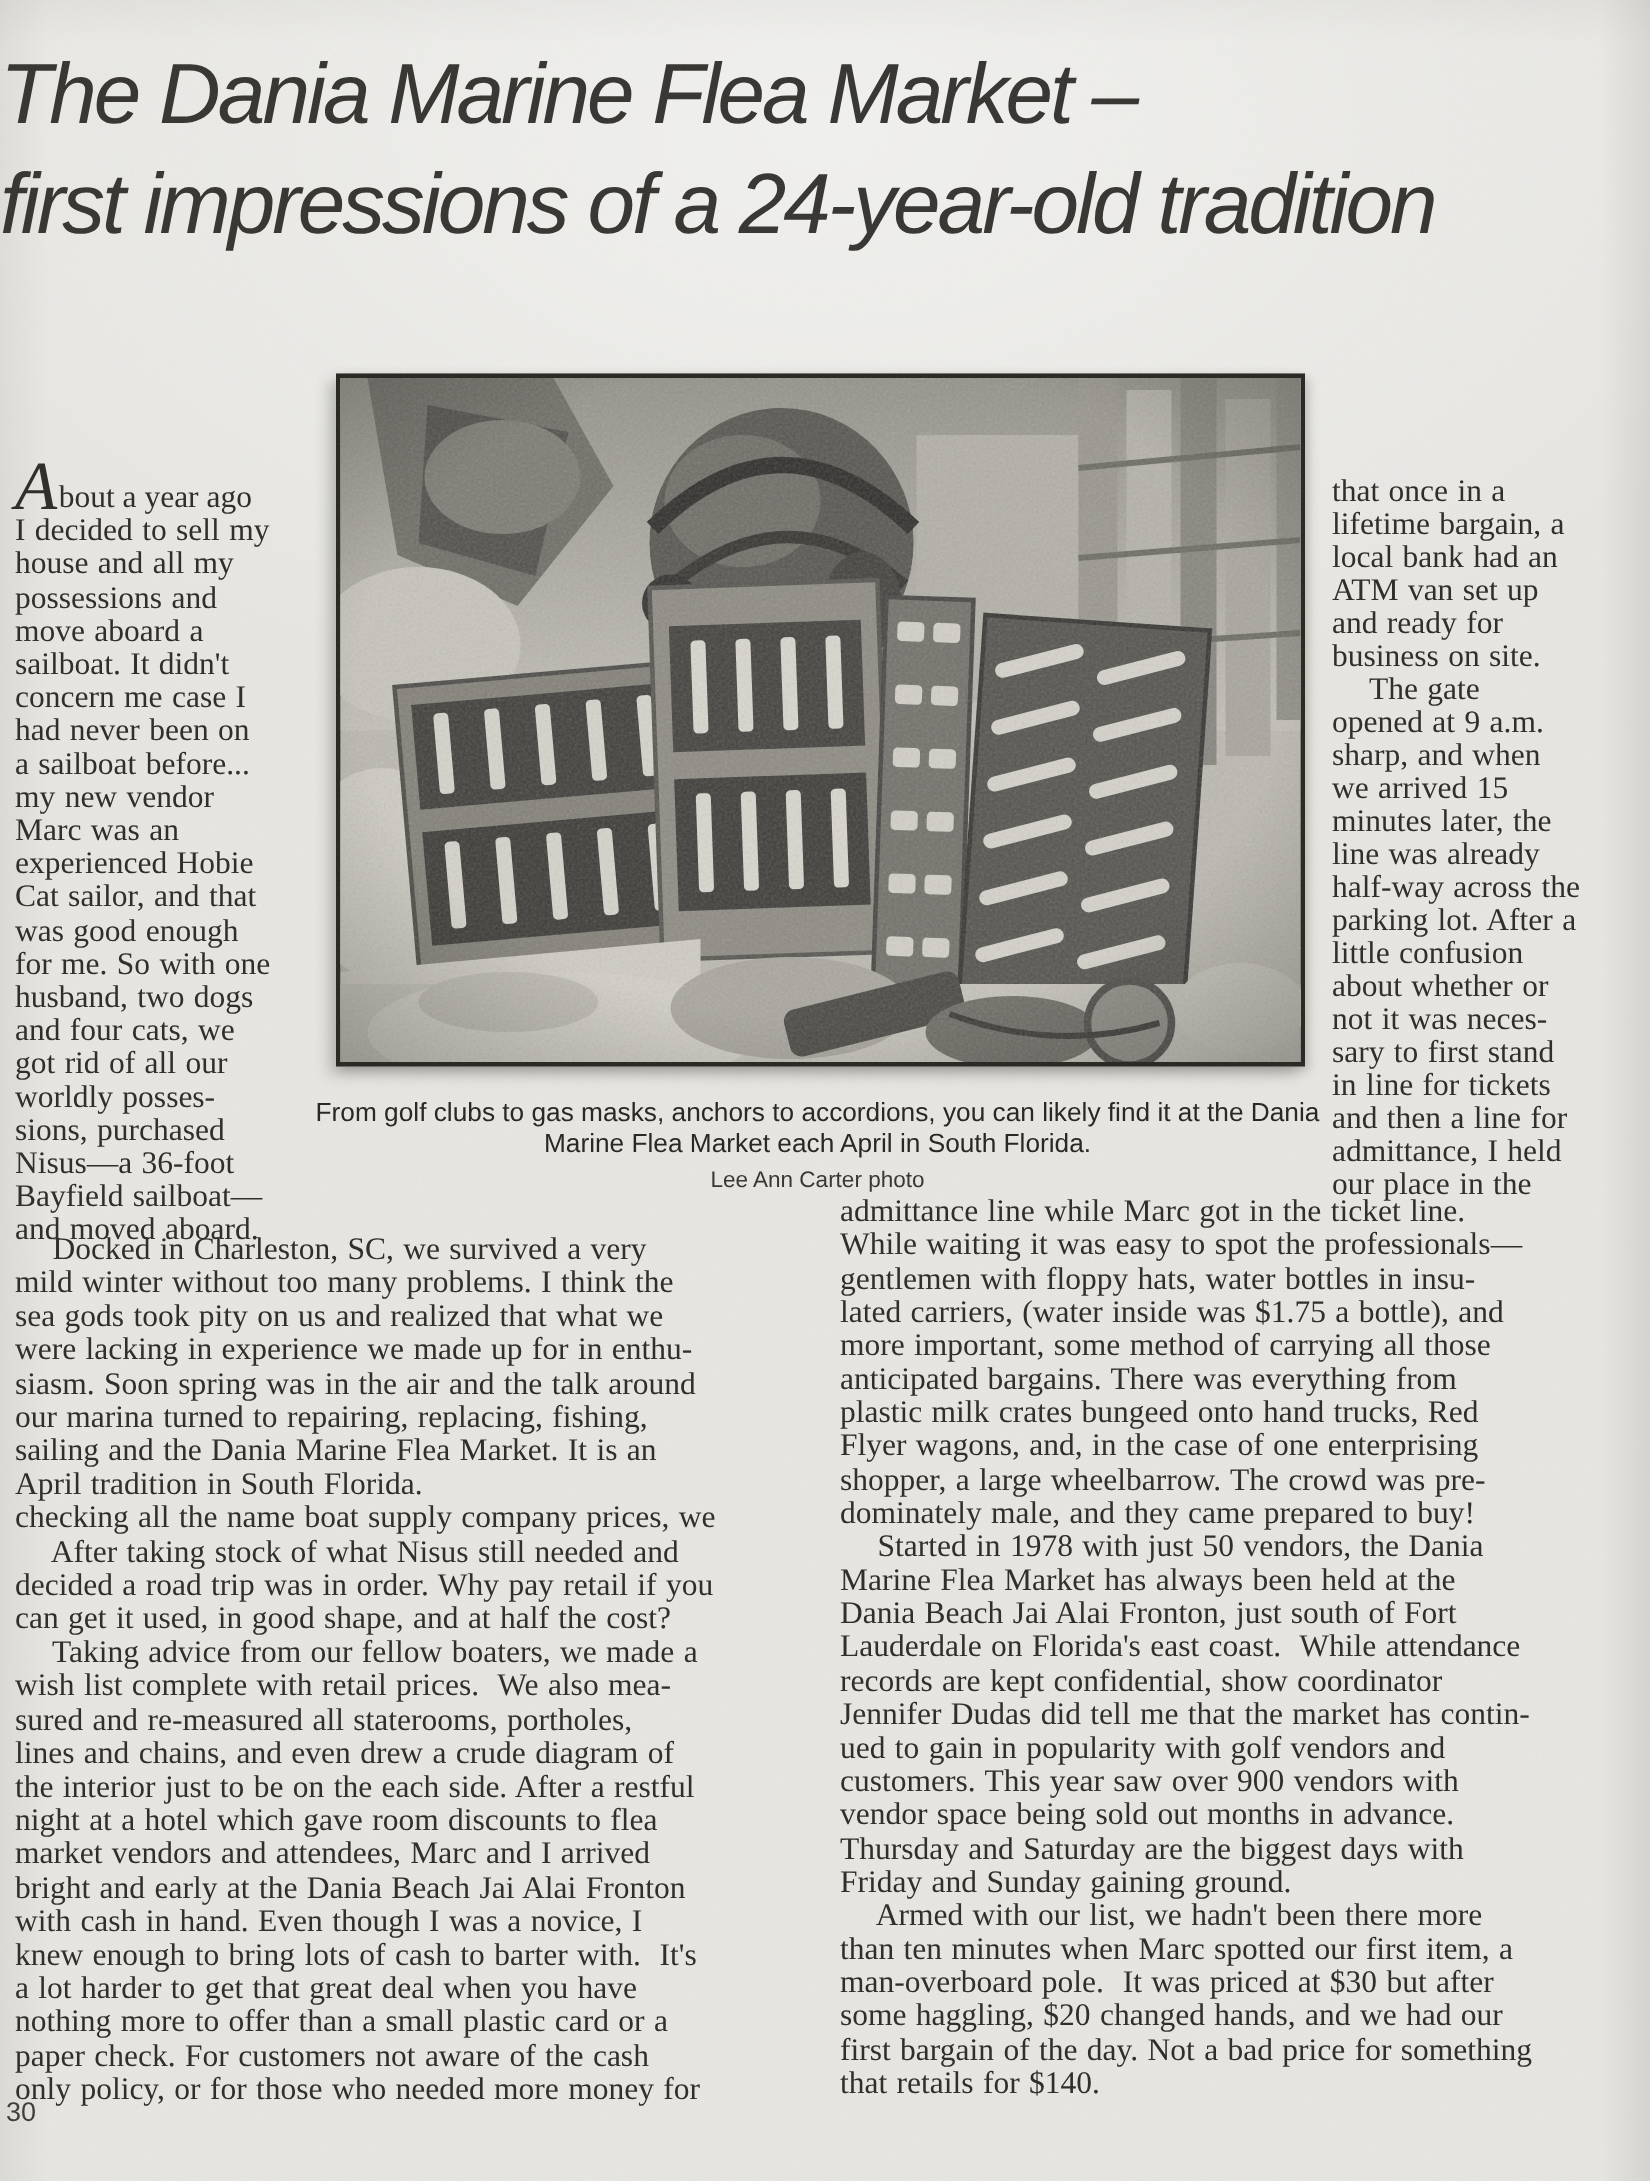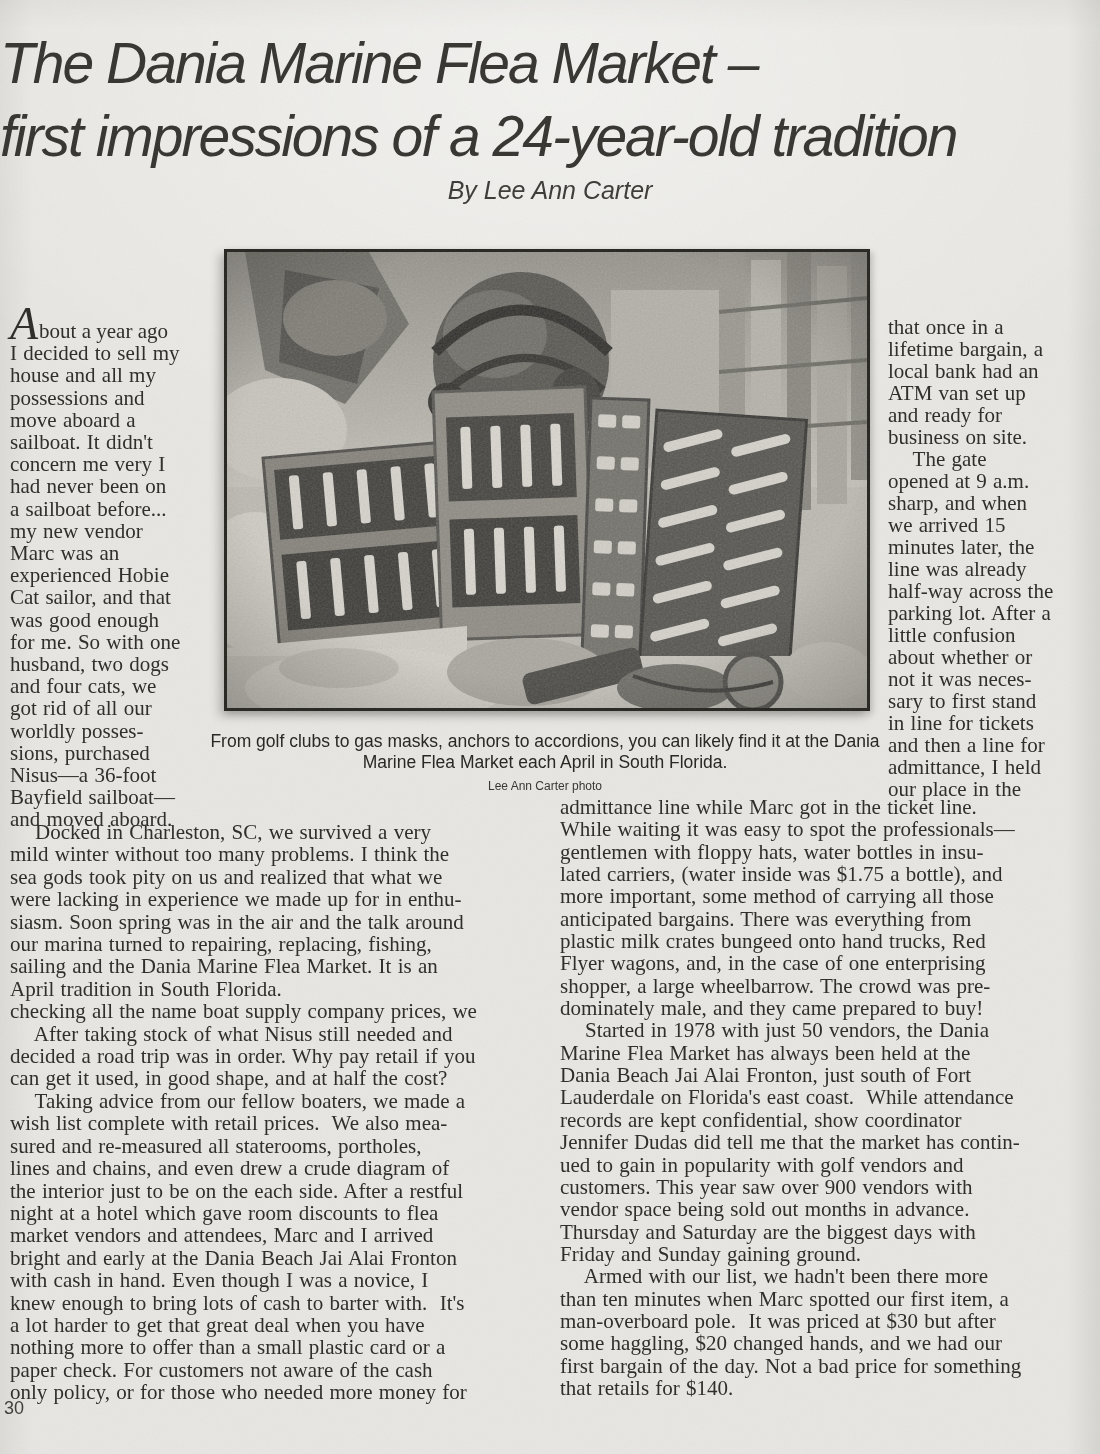--- a/index.html
+++ b/index.html
@@ -29,21 +29,21 @@
     position:absolute; left:224px; top:249px; width:640px; height:456px;
     border:3px solid #26251f; background:#b8b5ad;
     box-shadow:-5px 5px 9px rgba(70,68,62,.30), 3px 3px 6px rgba(70,68,62,.22);
   }
   .photo svg{ display:block; }
   .caption{
     position:absolute; left:200px; top:731px; width:690px; text-align:center;
     font-family:"Liberation Sans", sans-serif; font-size:17.5px; line-height:21px;
     color:#24231f;
   }
-  .caption .credit{ font-size:12px; margin-top:3px; color:#34332e; }
+  .caption .credit{ font-size:15px; margin-top:3px; color:#34332e; }
   .col{ position:absolute; }
   .tl{ white-space:pre; word-spacing:1px; }
   .col-tl{ left:10px;  top:312px; width:204px; font-size:21px; line-height:22.2px; }
   .col-tr{ left:888px; top:316px; width:206px; font-size:21px; line-height:22px;  }
   .col-bl{ left:10px;  top:821px; width:538px; font-size:21px; line-height:22.4px; }
   .col-br{ left:560px; top:796px; width:534px; font-size:21px; line-height:22.35px; }
   .first-line{ white-space:pre; overflow:visible; }
   .initial{
     font-size:46px; font-style:italic; line-height:22px;
     display:inline-block; transform:translateY(1px); margin-right:1px;
@@ -56,21 +56,20 @@
     position:absolute; inset:0; pointer-events:none; z-index:50;
   }
 </style>
 </head>
 <body>
 
 <div class="page">
 
   <div class="headline l1">The Dania Marine Flea Market –</div>
   <div class="headline l2">first impressions of a 24-year-old tradition</div>
-  <div class="byline">By Lee Ann Carter</div>
 
   <div class="photo">
     <svg viewBox="0 0 640 456" width="640" height="456" preserveAspectRatio="none">
       <defs>
         <linearGradient id="gTop" x1="0" y1="0" x2="0" y2="1">
           <stop offset="0" stop-color="#94918a"></stop>
             <stop offset="1" stop-color="#c3c0b8"></stop>
         </linearGradient>
         <radialGradient id="vig" cx="0.5" cy="0.45" r="0.78">
           <stop offset="0.62" stop-color="#282622" stop-opacity="0"></stop>
@@ -215,21 +214,21 @@
   </div>
 
   <div class="col col-tl">
     <div class="first-line"><span class="initial">A</span><span>bout a year ago</span></div>
     <div>
         <div class="tl">I decided to sell my</div>
         <div class="tl">house and all my</div>
         <div class="tl">possessions and</div>
         <div class="tl">move aboard a</div>
         <div class="tl">sailboat. It didn't</div>
-        <div class="tl">concern me very I</div>
+        <div class="tl">concern me case I</div>
         <div class="tl">had never been on</div>
         <div class="tl">a sailboat before...</div>
         <div class="tl">my new vendor</div>
         <div class="tl">Marc was an</div>
         <div class="tl">experienced Hobie</div>
         <div class="tl">Cat sailor, and that</div>
         <div class="tl">was good enough</div>
         <div class="tl">for me. So with one</div>
         <div class="tl">husband, two dogs</div>
         <div class="tl">and four cats, we</div>

